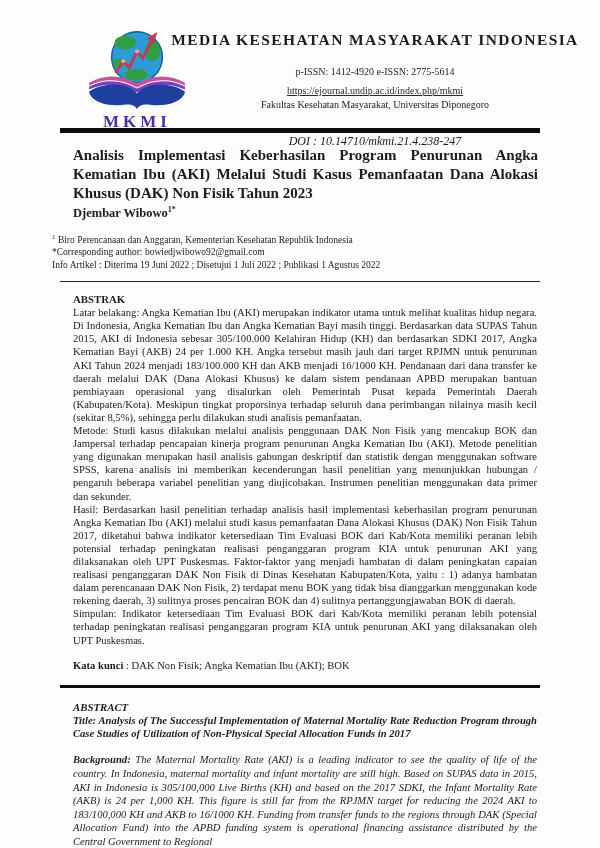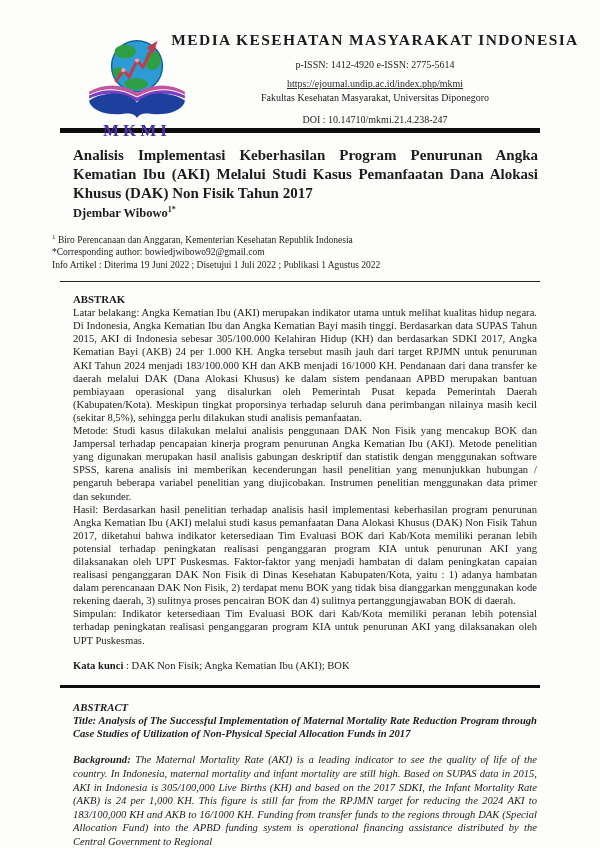--- a/index.html
+++ b/index.html
@@ -13,45 +13,45 @@
   .page{
     position:relative;
     width:600px;height:848px;
     box-sizing:border-box;
     padding:22px 60px 0 60px;
     overflow:hidden;
   }
   
   .masthead{position:relative;height:106px;}
   .logo{
-    position:absolute;left:22px;top:11px;width:110px;
+    position:absolute;left:22px;top:2px;width:110px;
     text-align:center;
   }
   .logo-acronym{
     font-weight:bold;
     font-size:17px;
     letter-spacing:4px;
     margin-top:-2px;
   }
   .masthead-text{
     position:absolute;left:108px;top:8px;width:414px;
     text-align:center;line-height:1.25;
   }
   .journal-name{
     font-weight:bold;
     font-size:15.5px;
     letter-spacing:1.4px;
-    margin-bottom:10px;
+    margin-bottom:17px;
     white-space:nowrap;
   }
   .masthead-line{font-size:10px;}
   .masthead-url{
     font-size:10px;color:#2a2a2a;text-decoration:underline;display:inline-block;text-align:center;
   }
-  .masthead-doi{font-size:10px;margin-top:10px;}
+  .masthead-doi{font-size:12px;margin-top:23px;font-style:italic;}
   
   .rule-thick{height:4.5px;background:#0d0d0d;border:none;margin:0;}
   .rule-thin{height:1.6px;background:#262626;border:none;margin:0;}
   .rule-thick2{height:3.5px;background:#0d0d0d;border:none;margin:0;}
   
   .article-title{
     margin:13px 2px 0 13px;
     font-size:15px;
     font-weight:bold;
     line-height:19px;
@@ -141,21 +141,21 @@
       <div class="journal-name">MEDIA KESEHATAN MASYARAKAT INDONESIA</div>
       <div class="masthead-line">p-ISSN: 1412-4920 e-ISSN: 2775-5614</div>
       <div><a class="masthead-url" href="#">https://ejournal.undip.ac.id/index.php/mkmi</a></div>
       <div class="masthead-line">Fakultas Kesehatan Masyarakat, Universitas Diponegoro</div>
       <div class="masthead-doi">DOI : 10.14710/mkmi.21.4.238-247</div>
     </div>
   </header>
 
   <div class="rule-thick"></div>
 
-  <h1 class="article-title">Analisis Implementasi Keberhasilan Program Penurunan Angka Kematian Ibu (AKI) Melalui Studi Kasus Pemanfaatan Dana Alokasi Khusus (DAK) Non Fisik Tahun 2017</h1>
+  <h1 class="article-title">Analisis Implementasi Keberhasilan Program Penurunan Angka Kematian Ibu (AKI) Melalui Studi Kasus Pemanfaatan Dana Alokasi Khusus (DAK) Non Fisik Tahun 2023</h1>
 
   <div class="author-line"><span>Djembar Wibowo</span><sup>1*</sup></div>
 
   <div class="affiliation-block">
     <div><sup>1</sup><span> Biro Perencanaan dan Anggaran, Kementerian Kesehatan Republik Indonesia</span></div>
     <div class="italic">*Corresponding author: bowiedjwibowo92@gmail.com</div>
     <div class="italic">Info Artikel : Diterima 19 Juni 2022 ; Disetujui 1 Juli 2022 ; Publikasi 1 Agustus 2022</div>
   </div>
 
   <div class="spacer-sm"></div>

